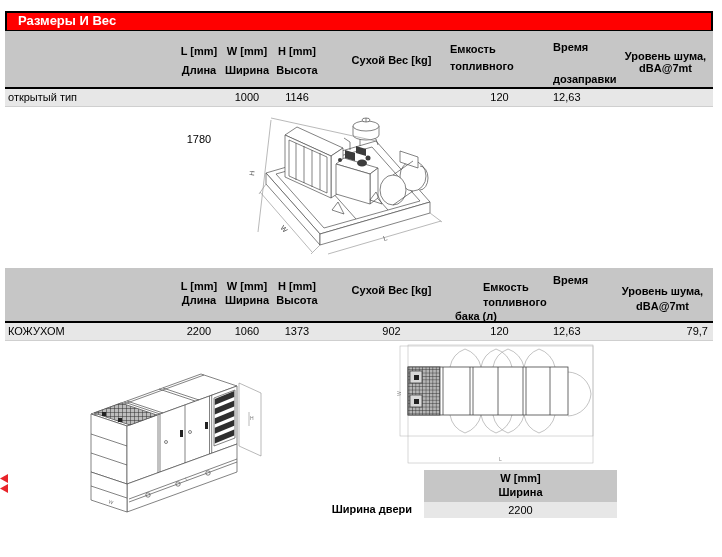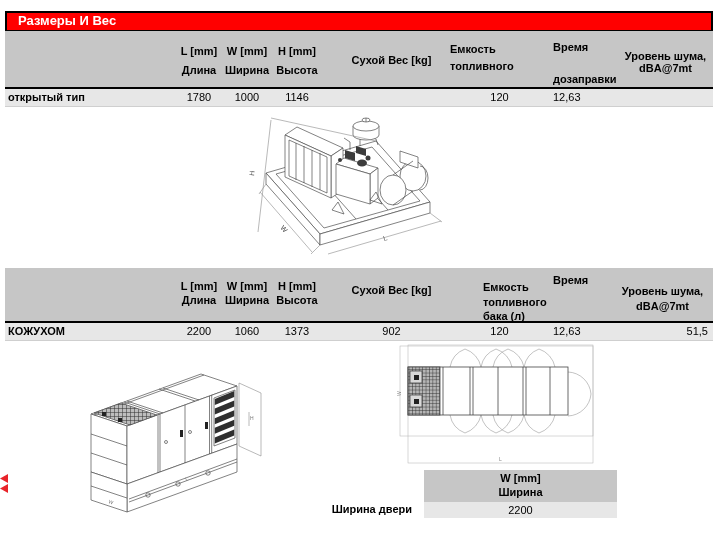--- a/index.html
+++ b/index.html
@@ -9,21 +9,21 @@
   .title-bar{left:5px;top:11px;width:708px;height:21px;background:#FF0000;
              border:2px solid #000;box-sizing:border-box;color:#fff;font-weight:bold;
              font-size:13px;line-height:16px;padding-left:11px;white-space:nowrap;}
   .thead{background:#C6C6C6;left:5px;width:708px;}
   .trow{background:#E7E7E7;left:5px;width:708px;height:17px;border-top:2px solid #000;
         border-bottom:1px solid #cfcfcf;box-sizing:content-box;}
   .hl{position:absolute;font-size:11px;font-weight:bold;white-space:nowrap;line-height:13px;}
   .vl{position:absolute;font-size:11px;white-space:nowrap;line-height:17px;}
   .ctr{text-align:center;}
   .rgt{text-align:right;}
-  .bold{font-weight:bold;}
+  .bold{font-weight:normal;}
   svg text{font-family:"Liberation Sans",sans-serif;}
 </style>
 </head>
 <body>
 
 <div class="page">
 
   <div class="abs title-bar">
     <span>Размеры И Вес</span>
   </div>
@@ -38,21 +38,21 @@
     <span class="hl ctr" style="left:334px;top:23px;width:105px;">Сухой Вес [kg]</span>
     <span class="hl" style="left:445px;top:12px;">Емкость</span>
     <span class="hl" style="left:445px;top:29px;">топливного</span>
     <span class="hl" style="left:548px;top:10px;">Время</span>
     <span class="hl" style="left:548px;top:42px;text-align:right;">дозаправки</span>
     <span class="hl ctr" style="left:608px;top:19px;width:105px;">Уровень шума,</span>
     <span class="hl ctr" style="left:608px;top:31px;width:105px;">dBA@7mt</span>
   </div>
   <div class="abs trow" style="top:87px;">
     <span class="vl bold" style="left:3px;">открытый тип</span>
-    <span class="vl ctr" style="left:171px;width:46px;">1780</span>
+    <span class="vl ctr" style="left:171px;width:46px;margin-top:42px;">1780</span>
     <span class="vl ctr" style="left:219px;width:46px;text-align:center;">1000</span>
     <span class="vl ctr" style="left:267px;width:50px;">1146</span>
     <span class="vl ctr" style="left:472px;width:45px;">120</span>
     <span class="vl" style="left:548px;">12,63</span>
   </div>
 
   <svg class="abs" style="left:248px;top:106px;" width="200" height="150" viewBox="0 0 200 150">
     <g fill="none" stroke="#4d4d4d" stroke-width="0.7" stroke-linejoin="round">
 
       <path d="M18,67 L128,35 L182,96 L72,128 Z" fill="#fff"></path>
@@ -105,34 +105,34 @@
   <div class="abs thead" style="top:268px;height:53px;">
     <span class="hl ctr" style="left:171px;top:12px;width:46px;">L [mm]</span>
     <span class="hl ctr" style="left:171px;top:26px;width:46px;">Длина</span>
     <span class="hl ctr" style="left:219px;top:12px;width:46px;">W [mm]</span>
     <span class="hl ctr" style="left:219px;top:26px;width:46px;">Ширина</span>
     <span class="hl ctr" style="left:267px;top:12px;width:50px;">H [mm]</span>
     <span class="hl ctr" style="left:267px;top:26px;width:50px;">Высота</span>
     <span class="hl ctr" style="left:334px;top:16px;width:105px;">Сухой Вес [kg]</span>
     <span class="hl" style="left:478px;top:13px;">Емкость</span>
     <span class="hl" style="left:478px;top:28px;">топливного</span>
-    <span class="hl" style="left:478px;top:42px;">бака (л)</span>
+    <span class="hl" style="left:450px;top:42px;">бака (л)</span>
     <span class="hl" style="left:548px;top:6px;">Время</span>
     <span class="hl ctr" style="left:605px;top:17px;width:105px;">Уровень шума,</span>
     <span class="hl ctr" style="left:605px;top:32px;width:105px;">dBA@7mt</span>
   </div>
   <div class="abs trow" style="top:321px;">
     <span class="vl bold" style="left:3px;">КОЖУХОМ</span>
     <span class="vl ctr" style="left:171px;width:46px;">2200</span>
     <span class="vl ctr" style="left:219px;width:46px;">1060</span>
     <span class="vl ctr" style="left:267px;width:50px;">1373</span>
     <span class="vl ctr" style="left:334px;width:105px;">902</span>
     <span class="vl ctr" style="left:472px;width:45px;">120</span>
     <span class="vl" style="left:548px;">12,63</span>
-    <span class="vl rgt" style="left:605px;width:98px;">51,5</span>
+    <span class="vl rgt" style="left:605px;width:98px;">79,7</span>
   </div>
 
   <svg class="abs" style="left:30px;top:352px;" width="295" height="185" viewBox="0 0 295 185">
     <defs>
       <pattern id="grid2" width="4" height="4" patternUnits="userSpaceOnUse">
         <rect width="4" height="4" fill="#bdbdbd"></rect>
         <path d="M0,0 H4 M0,0 V4" stroke="#2e2e2e" stroke-width="1"></path>
       </pattern>
     </defs>
     <g fill="none" stroke="#4d4d4d" stroke-width="0.7" stroke-linejoin="round">

